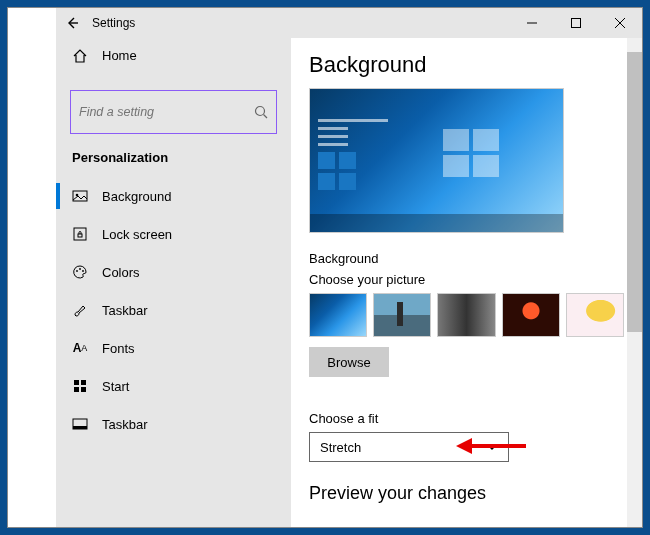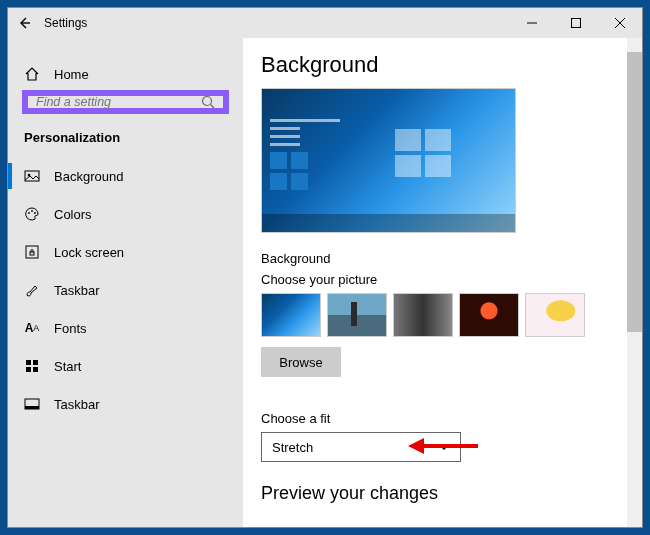--- a/index.html
+++ b/index.html
@@ -1,28 +1,28 @@
 <!DOCTYPE html>
 <html><head>
 <meta charset="utf-8">
 <style>
 * { box-sizing: border-box; margin: 0; padding: 0; font-family: "Segoe UI", Arial, sans-serif; }
 html, body { width: 650px; height: 535px; overflow: hidden; }
 .outer { width: 650px; height: 535px; background: #0a4d8c; padding: 7px; }
-.window { width: 100%; height: 100%; background: #fff; display: flex; flex-direction: column; border: 1px solid #888; }
+.window { width: 100%; height: 100%; background: #fff; display: flex; flex-direction: column; border: 1px solid #888; padding-left: 48px; }
 .titlebar { height: 30px; display: flex; align-items: center; background: #e6e6e6; }
 .tb-back { width: 32px; display: flex; align-items: center; justify-content: center; height: 100%; cursor: pointer; }
 .tb-title { font-size: 12px; color: #000; padding-left: 4px; flex: 0 0 auto; }
 .tb-spacer { flex: 1; }
 .tb-btn { width: 44px; height: 100%; display: flex; align-items: center; justify-content: center; cursor: pointer; }
 .body { flex: 1; display: flex; min-height: 0; }
 .sidebar { width: 235px; background: #e6e6e6; padding: 10px 0 0 0; display: flex; flex-direction: column; }
-.home-row { display: flex; align-items: flex-end; height: 34px; padding-left: 16px; cursor: pointer; gap: 14px; }
+.home-row { display: flex; align-items: flex-start; height: 34px; padding-left: 16px; cursor: pointer; gap: 14px; }
 .home-row span.lbl { font-size: 13px; color: #000; }
-.search { margin: 8px 14px 12px 14px; height: 24px; border: 6px solid #8b5cf6; display: flex; align-items: center; padding: 0 8px; background: #e6e6e6; }
+.search { margin: 8px 14px 12px 14px; height: 44px; border: 1px solid #8b5cf6; display: flex; align-items: center; padding: 0 8px; background: #e6e6e6; }
 .search input { flex: 1; border: none; background: transparent; outline: none; font-size: 12.5px; color: #666; font-style: italic; }
 .cat { font-size: 13px; font-weight: 600; color: #000; padding: 4px 16px 12px 16px; }
 .nav-item { display: flex; align-items: center; height: 38px; padding-left: 16px; cursor: pointer; gap: 14px; position: relative; }
 .nav-item.active::before { content: ""; position: absolute; left: 0; top: 6px; bottom: 6px; width: 4px; background: #0078d7; }
 .nav-item .lbl { font-size: 13px; color: #000; }
 .nav-icon { width: 16px; height: 16px; display: flex; align-items: center; justify-content: center; color: #000; }
 .main { flex: 1; background: #fff; position: relative; overflow: hidden; }
 .main-inner { padding: 14px 18px 0 18px; height: 100%; overflow: hidden; }
 .page-title { font-size: 22px; font-weight: 400; color: #000; margin-bottom: 10px; }
 .preview { width: 255px; height: 145px; background: linear-gradient(135deg, #063a66 0%, #0a5da8 35%, #2a96e8 60%, #98d7fb 100%); border: 1px solid #ccc; position: relative; margin-bottom: 18px; overflow: hidden; }
@@ -115,37 +115,37 @@
                 <rect x="1" y="3" width="14" height="10" stroke="#000" fill="none"></rect>
                 <circle cx="5" cy="7" r="1.3" fill="#000"></circle>
                 <path d="M1 12 L6 8 L9 11 L12 8 L15 11" stroke="#000" fill="none"></path>
               </svg>
             </span>
         <span class="lbl">Background</span>
       </div>
       <div class="nav-item">
         <span class="nav-icon">
               <svg width="16" height="16" viewBox="0 0 16 16">
+                <rect x="2" y="2" width="12" height="12" stroke="#000" fill="none"></rect>
+                <rect x="6" y="8" width="4" height="3" stroke="#000" fill="none"></rect>
+                <path d="M7 8 V6.5 a1 1 0 0 1 2 0 V8" stroke="#000" fill="none"></path>
+              </svg>
+            </span>
+        <span class="lbl">Lock screen</span>
+      </div>
+      <div class="nav-item">
+        <span class="nav-icon">
+              <svg width="16" height="16" viewBox="0 0 16 16">
                 <path d="M8 2a6 6 0 1 0 3 11c1-1-1-2 0-3s3 0 3-2a6 6 0 0 0-6-6z" stroke="#000" fill="none"></path>
                 <circle cx="5" cy="7" r="0.9" fill="#000"></circle>
                 <circle cx="8" cy="5" r="0.9" fill="#000"></circle>
                 <circle cx="11" cy="7" r="0.9" fill="#000"></circle>
               </svg>
             </span>
         <span class="lbl">Colors</span>
-      </div>
-      <div class="nav-item">
-        <span class="nav-icon">
-              <svg width="16" height="16" viewBox="0 0 16 16">
-                <rect x="2" y="2" width="12" height="12" stroke="#000" fill="none"></rect>
-                <rect x="6" y="8" width="4" height="3" stroke="#000" fill="none"></rect>
-                <path d="M7 8 V6.5 a1 1 0 0 1 2 0 V8" stroke="#000" fill="none"></path>
-              </svg>
-            </span>
-        <span class="lbl">Lock screen</span>
       </div>
       <div class="nav-item">
         <span class="nav-icon">
               <svg width="16" height="16" viewBox="0 0 16 16">
                 <path d="M3 13 c0-2 1-3 3-3 l5-6 2 2 -6 5 c0 2-1 3-3 3z" stroke="#000" fill="none"></path>
               </svg>
             </span>
         <span class="lbl">Taskbar</span>
       </div>
       <div class="nav-item">

